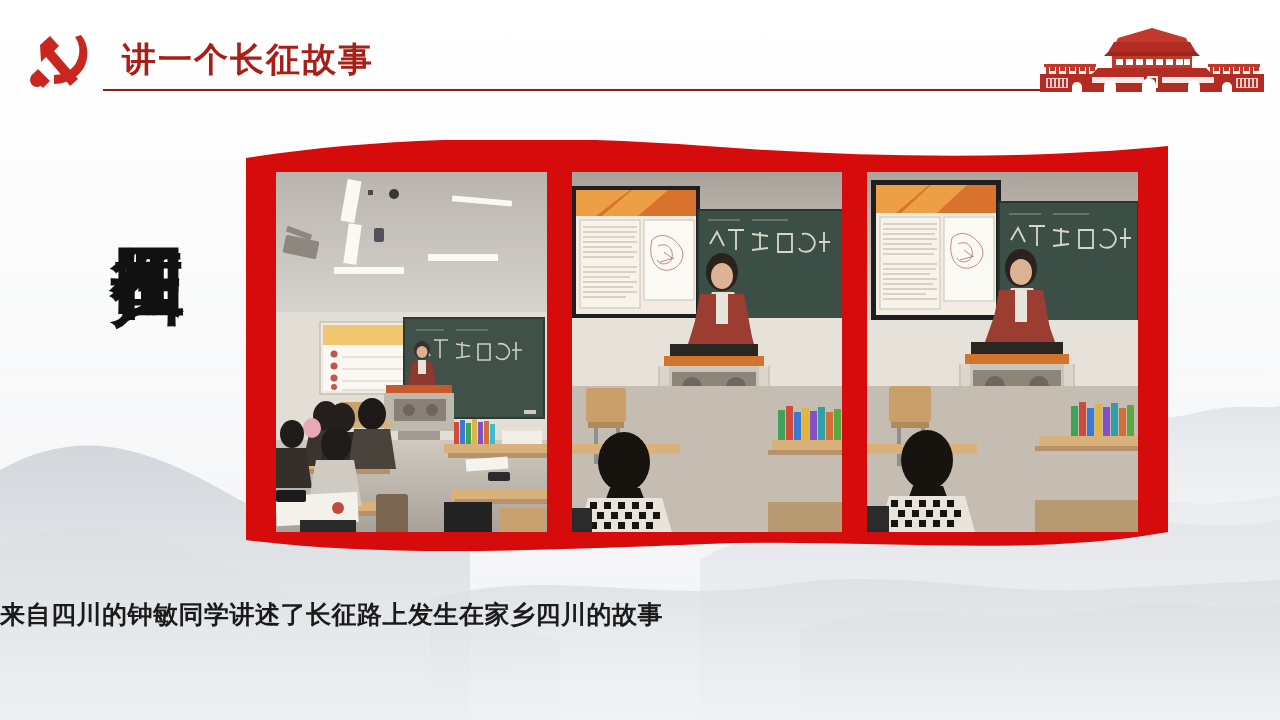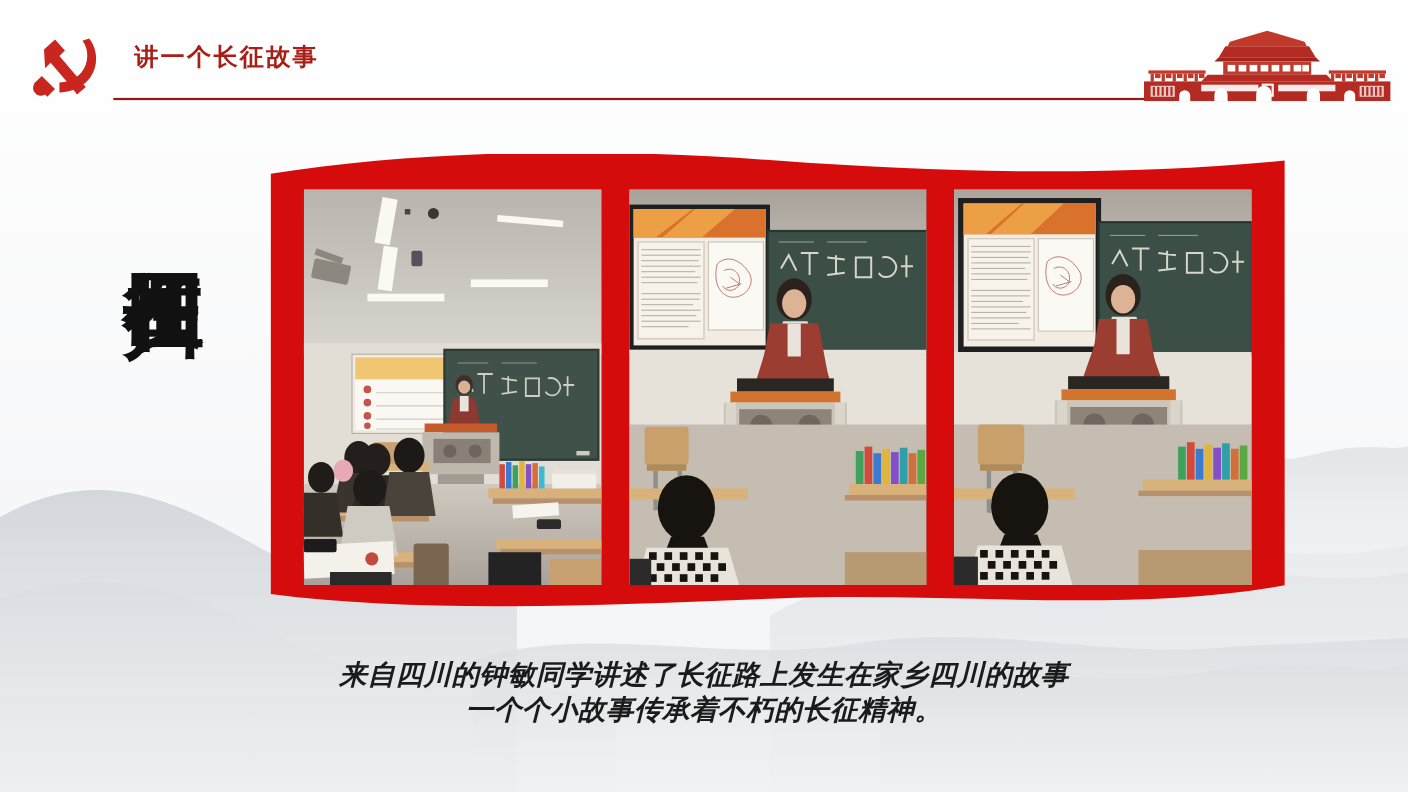--- a/index.html
+++ b/index.html
@@ -45,21 +45,21 @@
     position: absolute;
     left: 26px;
     top: 29px;
     width: 72px;
     height: 66px;
   }
   .header-title {
     position: absolute;
     left: 122px;
     top: 37px;
-    font-size: 22px;
+    font-size: 34px;
     letter-spacing: 2px;
     color: #a81f17;
     font-weight: 600;
     white-space: nowrap;
   }
   .header-rule {
     position: absolute;
     left: 103px;
     top: 89px;
     width: 1141px;
@@ -121,27 +121,26 @@
     background: #2b2b2b;
   }
   .photo svg { display: block; }
 
   
   .caption {
     position: absolute;
     left: 0;
     top: 598px;
     width: 1280px;
-    text-align: center;
+    text-align: left;
     color: #1b1b1b;
     font-weight: 700;
     font-size: 25px;
     line-height: 32px;
     letter-spacing: 0.5px;
-    font-style: italic;
   }
   .caption-line { display: block; white-space: nowrap; }
 </style>
 </head>
 <body>
 
 <div class="slide">
 
   <div class="bg-wash"></div>
   <svg class="bg-mountains" viewBox="0 0 1280 720" preserveAspectRatio="none">
@@ -668,16 +667,15 @@
           </g>
           <rect x="168" y="328" width="103" height="32" fill="#b79a72"></rect>
         </svg>
       </div>
 
     </div>
   </div>
 
   <div class="caption">
     <span class="caption-line">来自四川的钟敏同学讲述了长征路上发生在家乡四川的故事</span>
-    <span class="caption-line">一个个小故事传承着不朽的长征精神。</span>
   </div>
 
 </div>
 
 </body></html>

